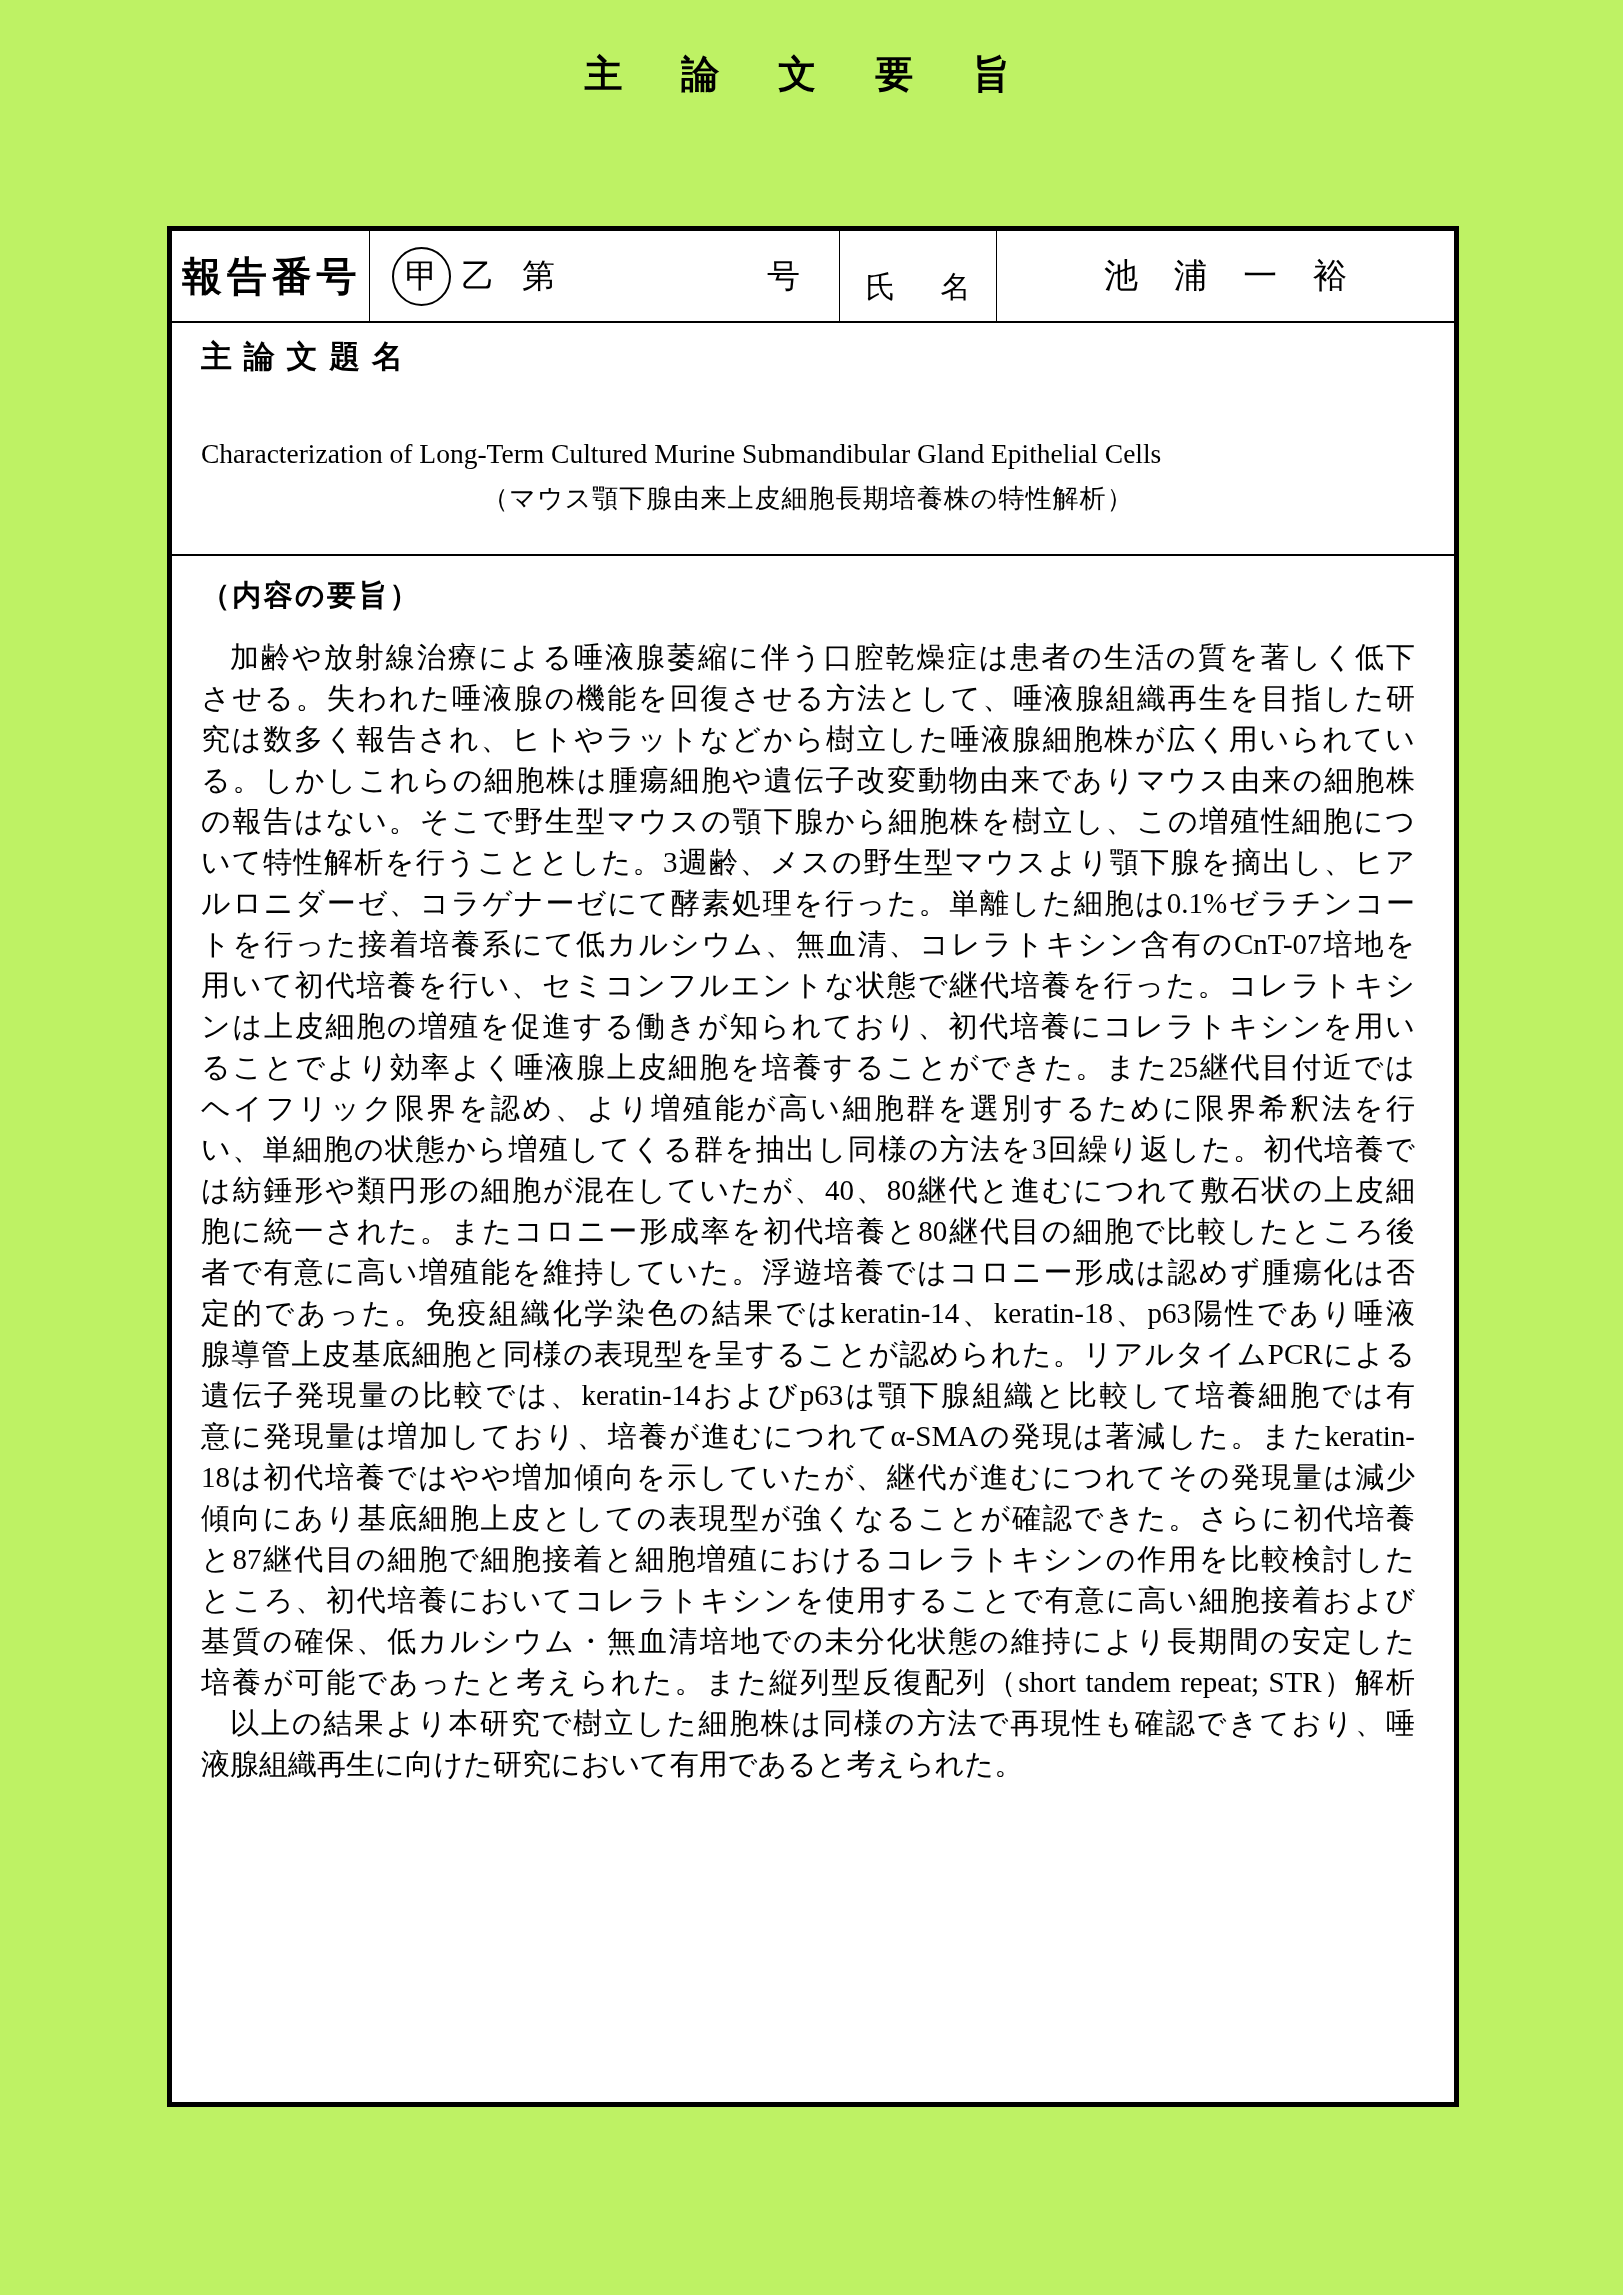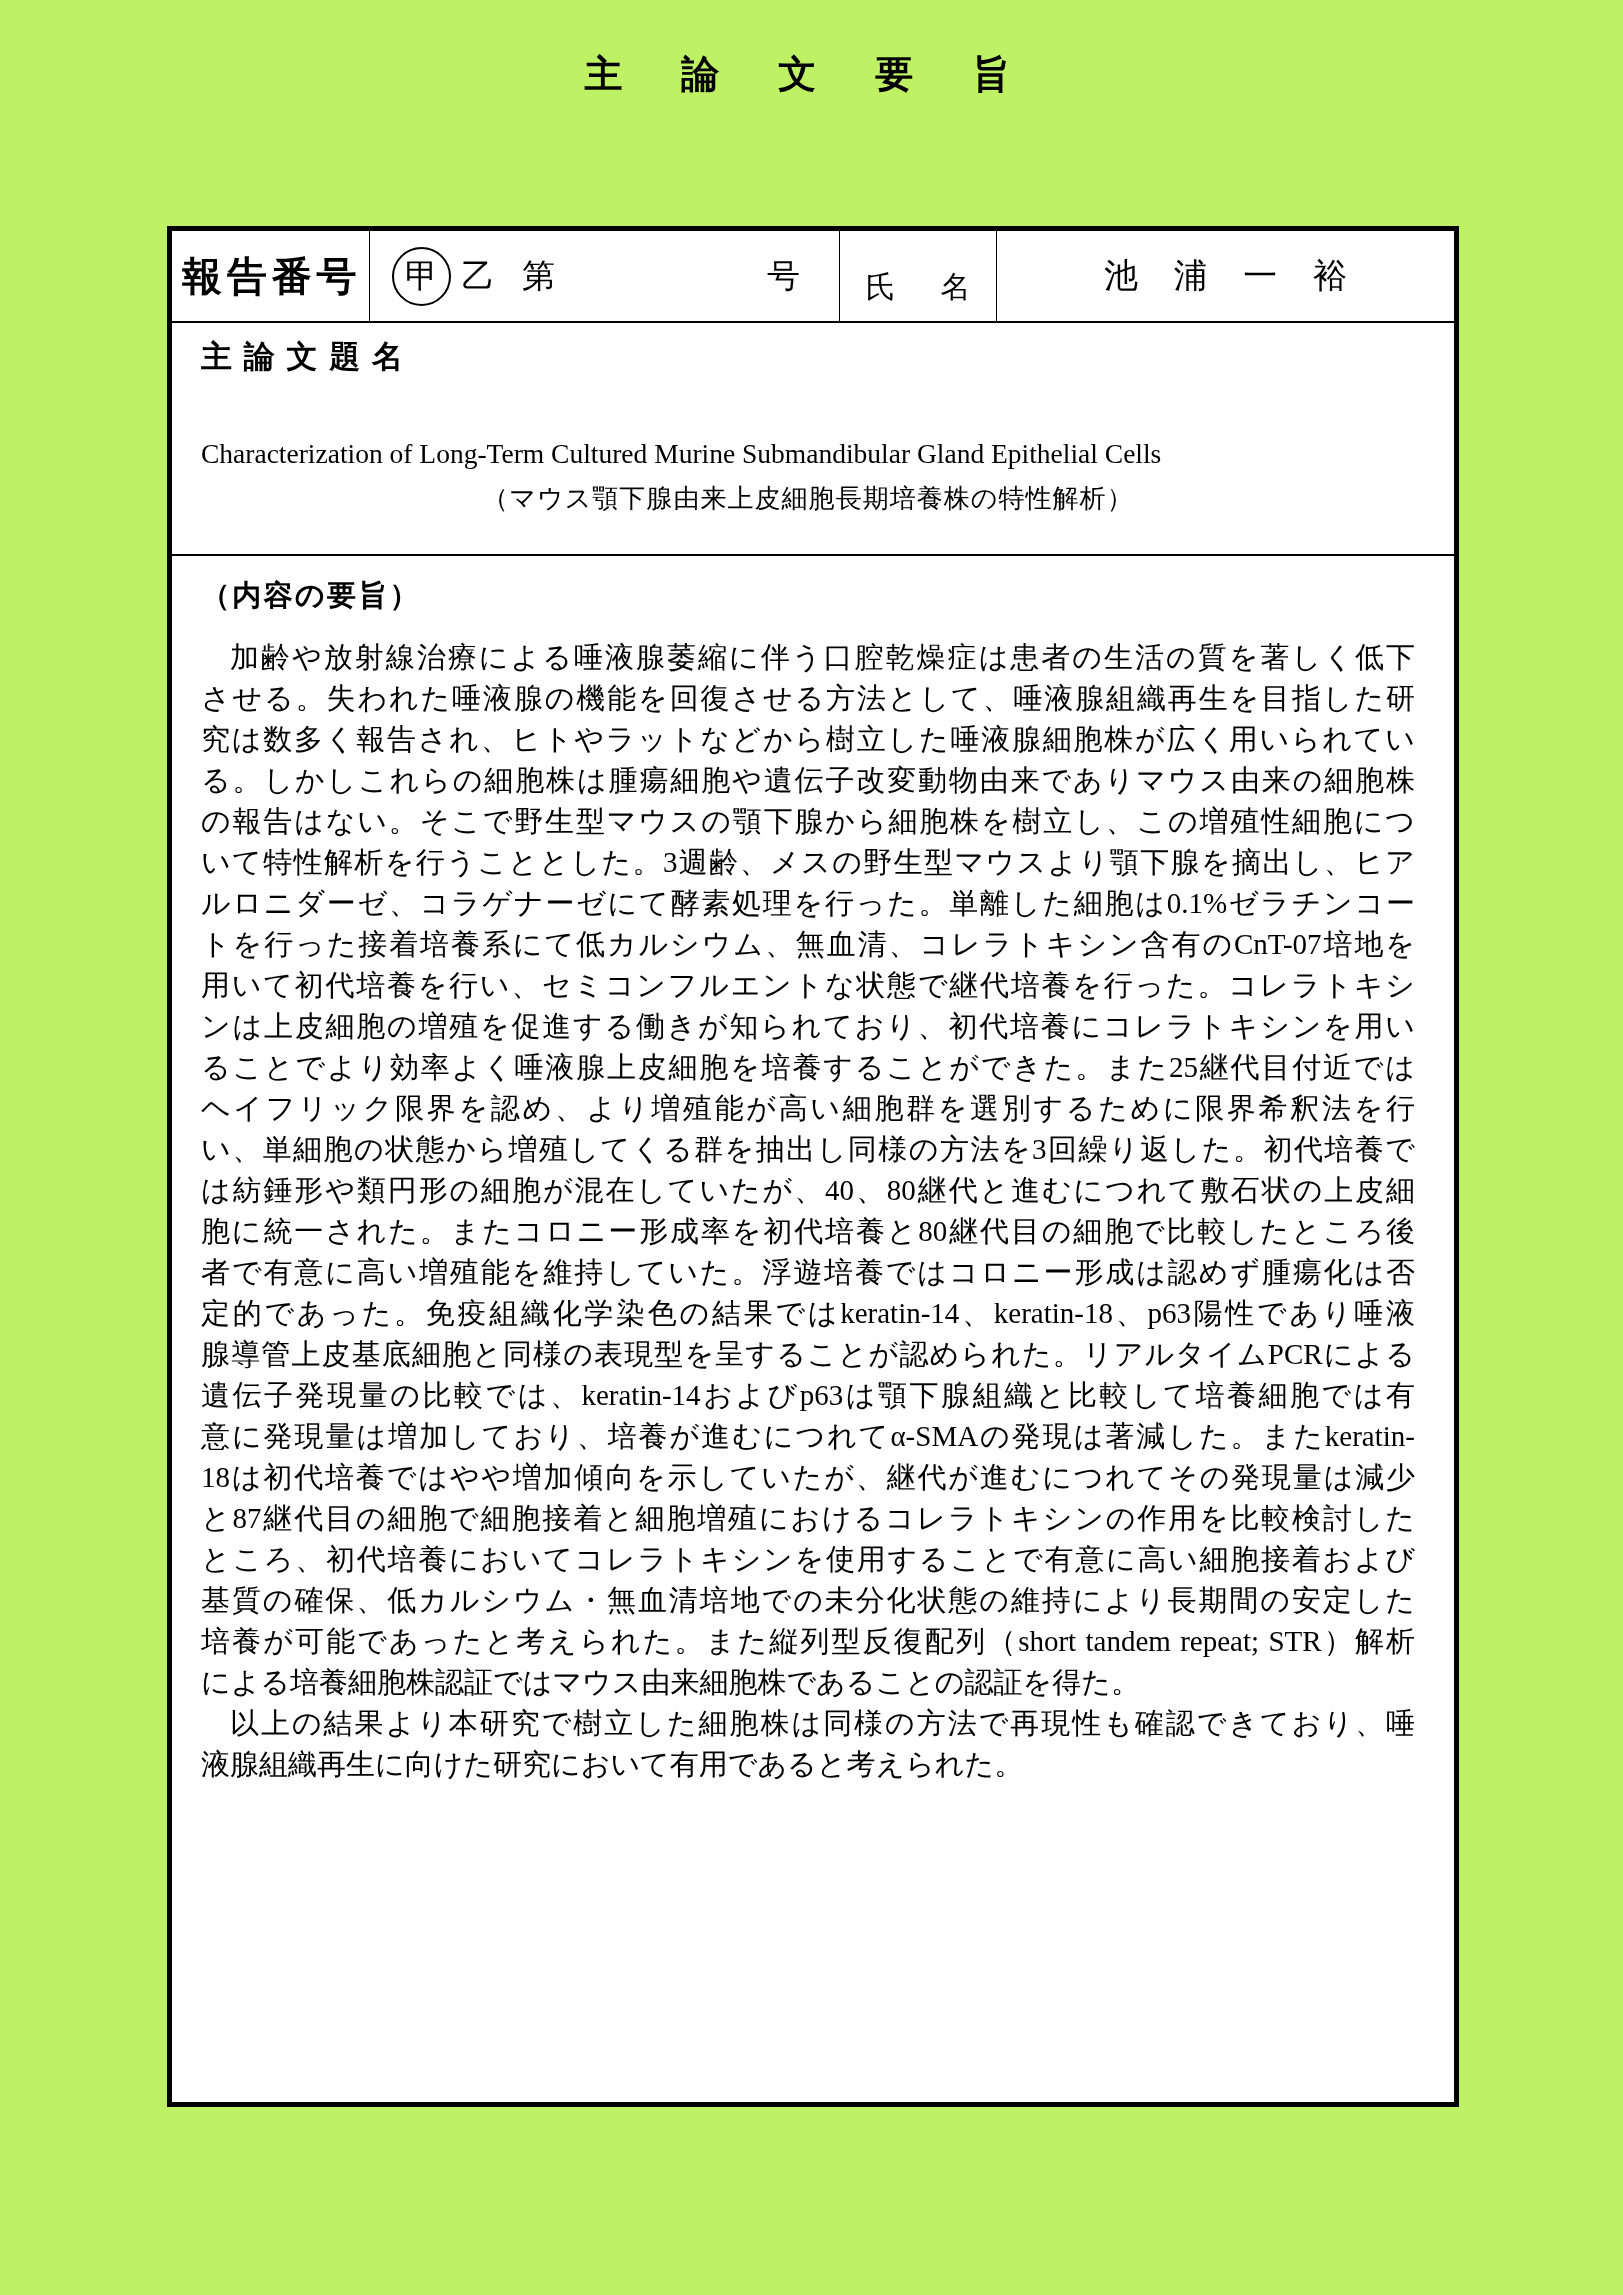--- a/index.html
+++ b/index.html
@@ -158,25 +158,25 @@
         <div class="abs-line">ヘイフリック限界を認め、より増殖能が高い細胞群を選別するために限界希釈法を行</div>
         <div class="abs-line">い、単細胞の状態から増殖してくる群を抽出し同様の方法を3回繰り返した。初代培養で</div>
         <div class="abs-line">は紡錘形や類円形の細胞が混在していたが、40、80継代と進むにつれて敷石状の上皮細</div>
         <div class="abs-line">胞に統一された。またコロニー形成率を初代培養と80継代目の細胞で比較したところ後</div>
         <div class="abs-line">者で有意に高い増殖能を維持していた。浮遊培養ではコロニー形成は認めず腫瘍化は否</div>
         <div class="abs-line">定的であった。免疫組織化学染色の結果ではkeratin-14、keratin-18、p63陽性であり唾液</div>
         <div class="abs-line">腺導管上皮基底細胞と同様の表現型を呈することが認められた。リアルタイムPCRによる</div>
         <div class="abs-line">遺伝子発現量の比較では、keratin-14およびp63は顎下腺組織と比較して培養細胞では有</div>
         <div class="abs-line">意に発現量は増加しており、培養が進むにつれてα-SMAの発現は著減した。またkeratin-</div>
         <div class="abs-line">18は初代培養ではやや増加傾向を示していたが、継代が進むにつれてその発現量は減少</div>
+        <div class="abs-line">傾向にあり基底細胞上皮としての表現型が強くなることが確認できた。さらに初代培養</div>
         <div class="abs-line">と87継代目の細胞で細胞接着と細胞増殖におけるコレラトキシンの作用を比較検討した</div>
         <div class="abs-line">ところ、初代培養においてコレラトキシンを使用することで有意に高い細胞接着および</div>
         <div class="abs-line">基質の確保、低カルシウム・無血清培地での未分化状態の維持により長期間の安定した</div>
         <div class="abs-line">培養が可能であったと考えられた。また縦列型反復配列（short tandem repeat; STR）解析</div>
-        <div class="abs-line end">による培養細胞株認証ではマウス由来細胞株であることの認証を得た。</div>
         <div class="abs-line indent">以上の結果より本研究で樹立した細胞株は同様の方法で再現性も確認できており、唾</div>
         <div class="abs-line end">液腺組織再生に向けた研究において有用であると考えられた。</div>
       </div>
     </div>
 
   </div>
 </div>
 
 
 </body></html>

